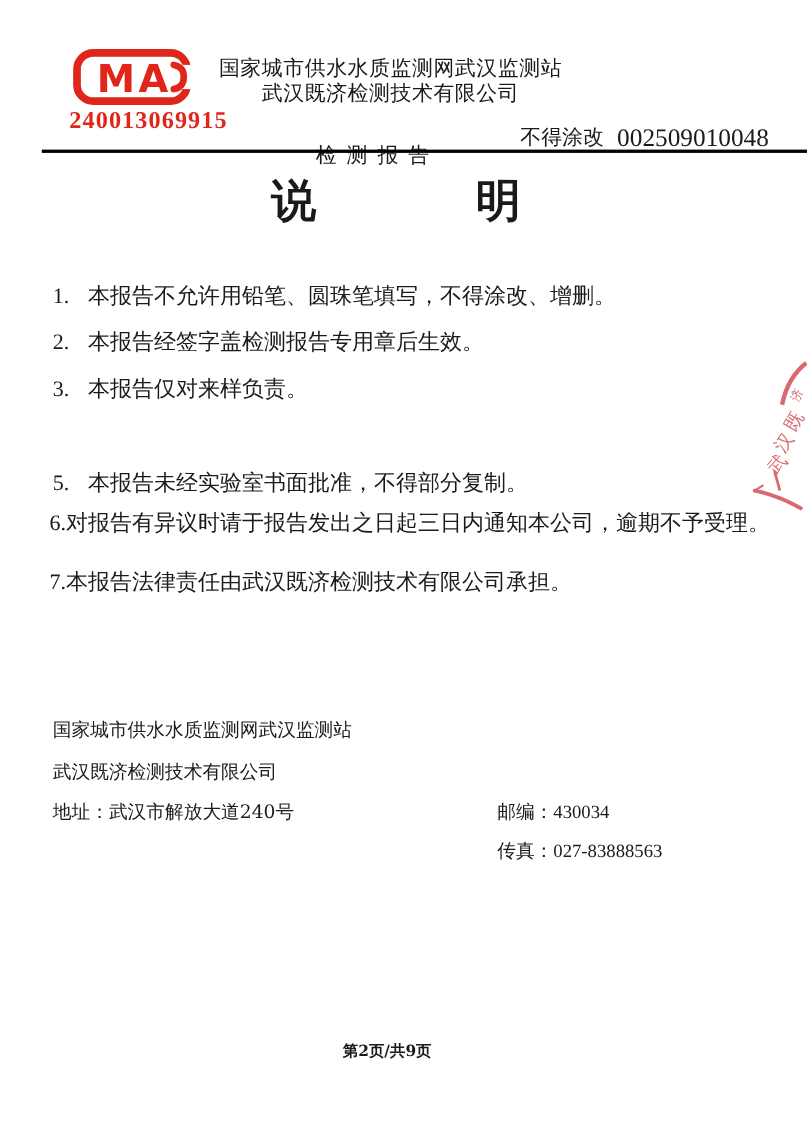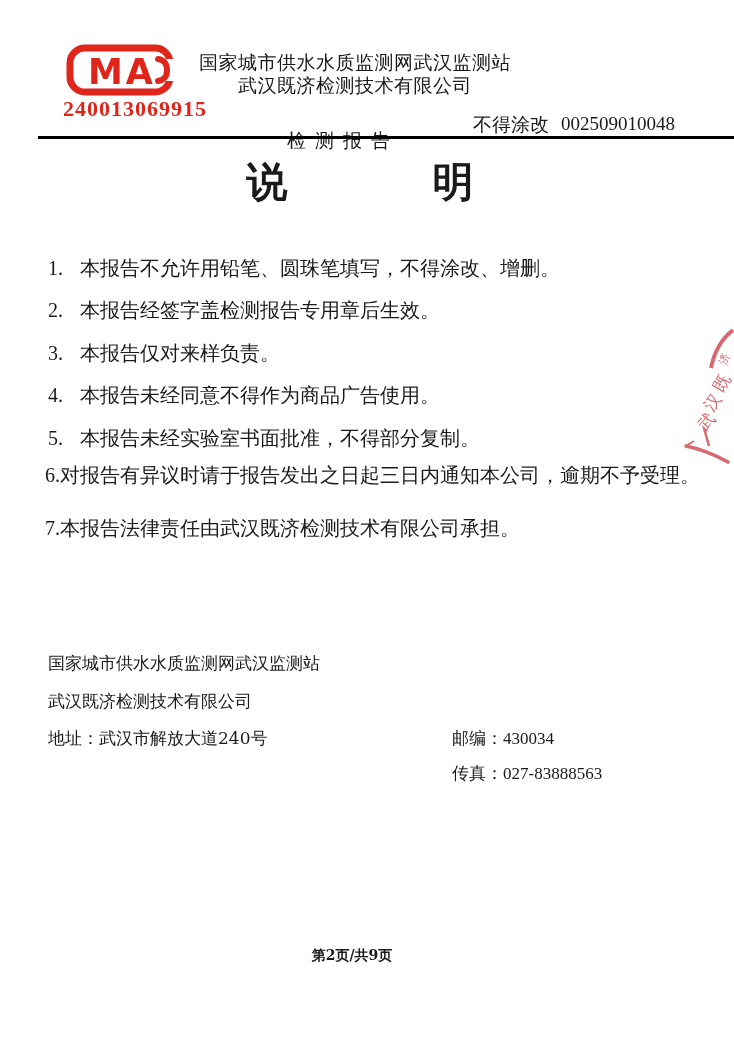--- a/index.html
+++ b/index.html
@@ -15,21 +15,21 @@
     position:absolute; left:63px; top:96px; width:120px;
     color:#e0251b; font-weight:bold; font-size:22px; letter-spacing:1px;
     font-family:"Liberation Serif", serif;
   }
   .org-block {
     position:absolute; left:160px; top:51px; width:390px;
     text-align:center; font-size:19px; line-height:23px; letter-spacing:0.5px;
   }
   .report-title  { position:absolute; left:287px; top:128px; font-size:19px; letter-spacing:1.5px; }
   .report-no-label { position:absolute; left:473px; top:112px; font-size:19px; }
-  .report-no-value { position:absolute; left:561px; top:113px; font-size:19px; font-family:"Liberation Serif", serif; }
+  .report-no-value { position:absolute; left:561px; top:113px; font-size:23px; font-family:"Liberation Serif", serif; }
   .divider { position:absolute; left:38px; top:136px; width:696px; height:3px; background:#000; }
   
   .doc-title {
     position:absolute; left:0; top:155px; width:720px;
     display:flex; justify-content:center; gap:145px;
     font-size:41px; font-weight:bold;
   }
   
   .note { position:absolute; left:45px; width:666px; font-size:20px; line-height:23px; }
   .note.indented { left:48px; width:663px; }
@@ -80,23 +80,20 @@
 
   <div class="note indented" style="top:257px">
     <span class="num">1.</span><span>本报告不允许用铅笔、圆珠笔填写，不得涂改、增删。</span>
   </div>
   <div class="note indented" style="top:299px">
     <span class="num">2.</span><span>本报告经签字盖检测报告专用章后生效。</span>
   </div>
   <div class="note indented" style="top:342px">
     <span class="num">3.</span><span>本报告仅对来样负责。</span>
   </div>
-  <div class="note indented" style="top:384px">
-    <span class="num">4.</span><span>本报告未经同意不得作为商品广告使用。</span>
-  </div>
   <div class="note indented" style="top:427px">
     <span class="num">5.</span><span>本报告未经实验室书面批准，不得部分复制。</span>
   </div>
   <div class="note" style="top:464px">
     <span class="num">6.</span><span>对报告有异议时请于报告发出之日起三日内通知本公司，逾期不予受理。</span>
   </div>
   <div class="note" style="top:517px">
     <span class="num">7.</span><span>本报告法律责任由武汉既济检测技术有限公司承担。</span>
   </div>
 

